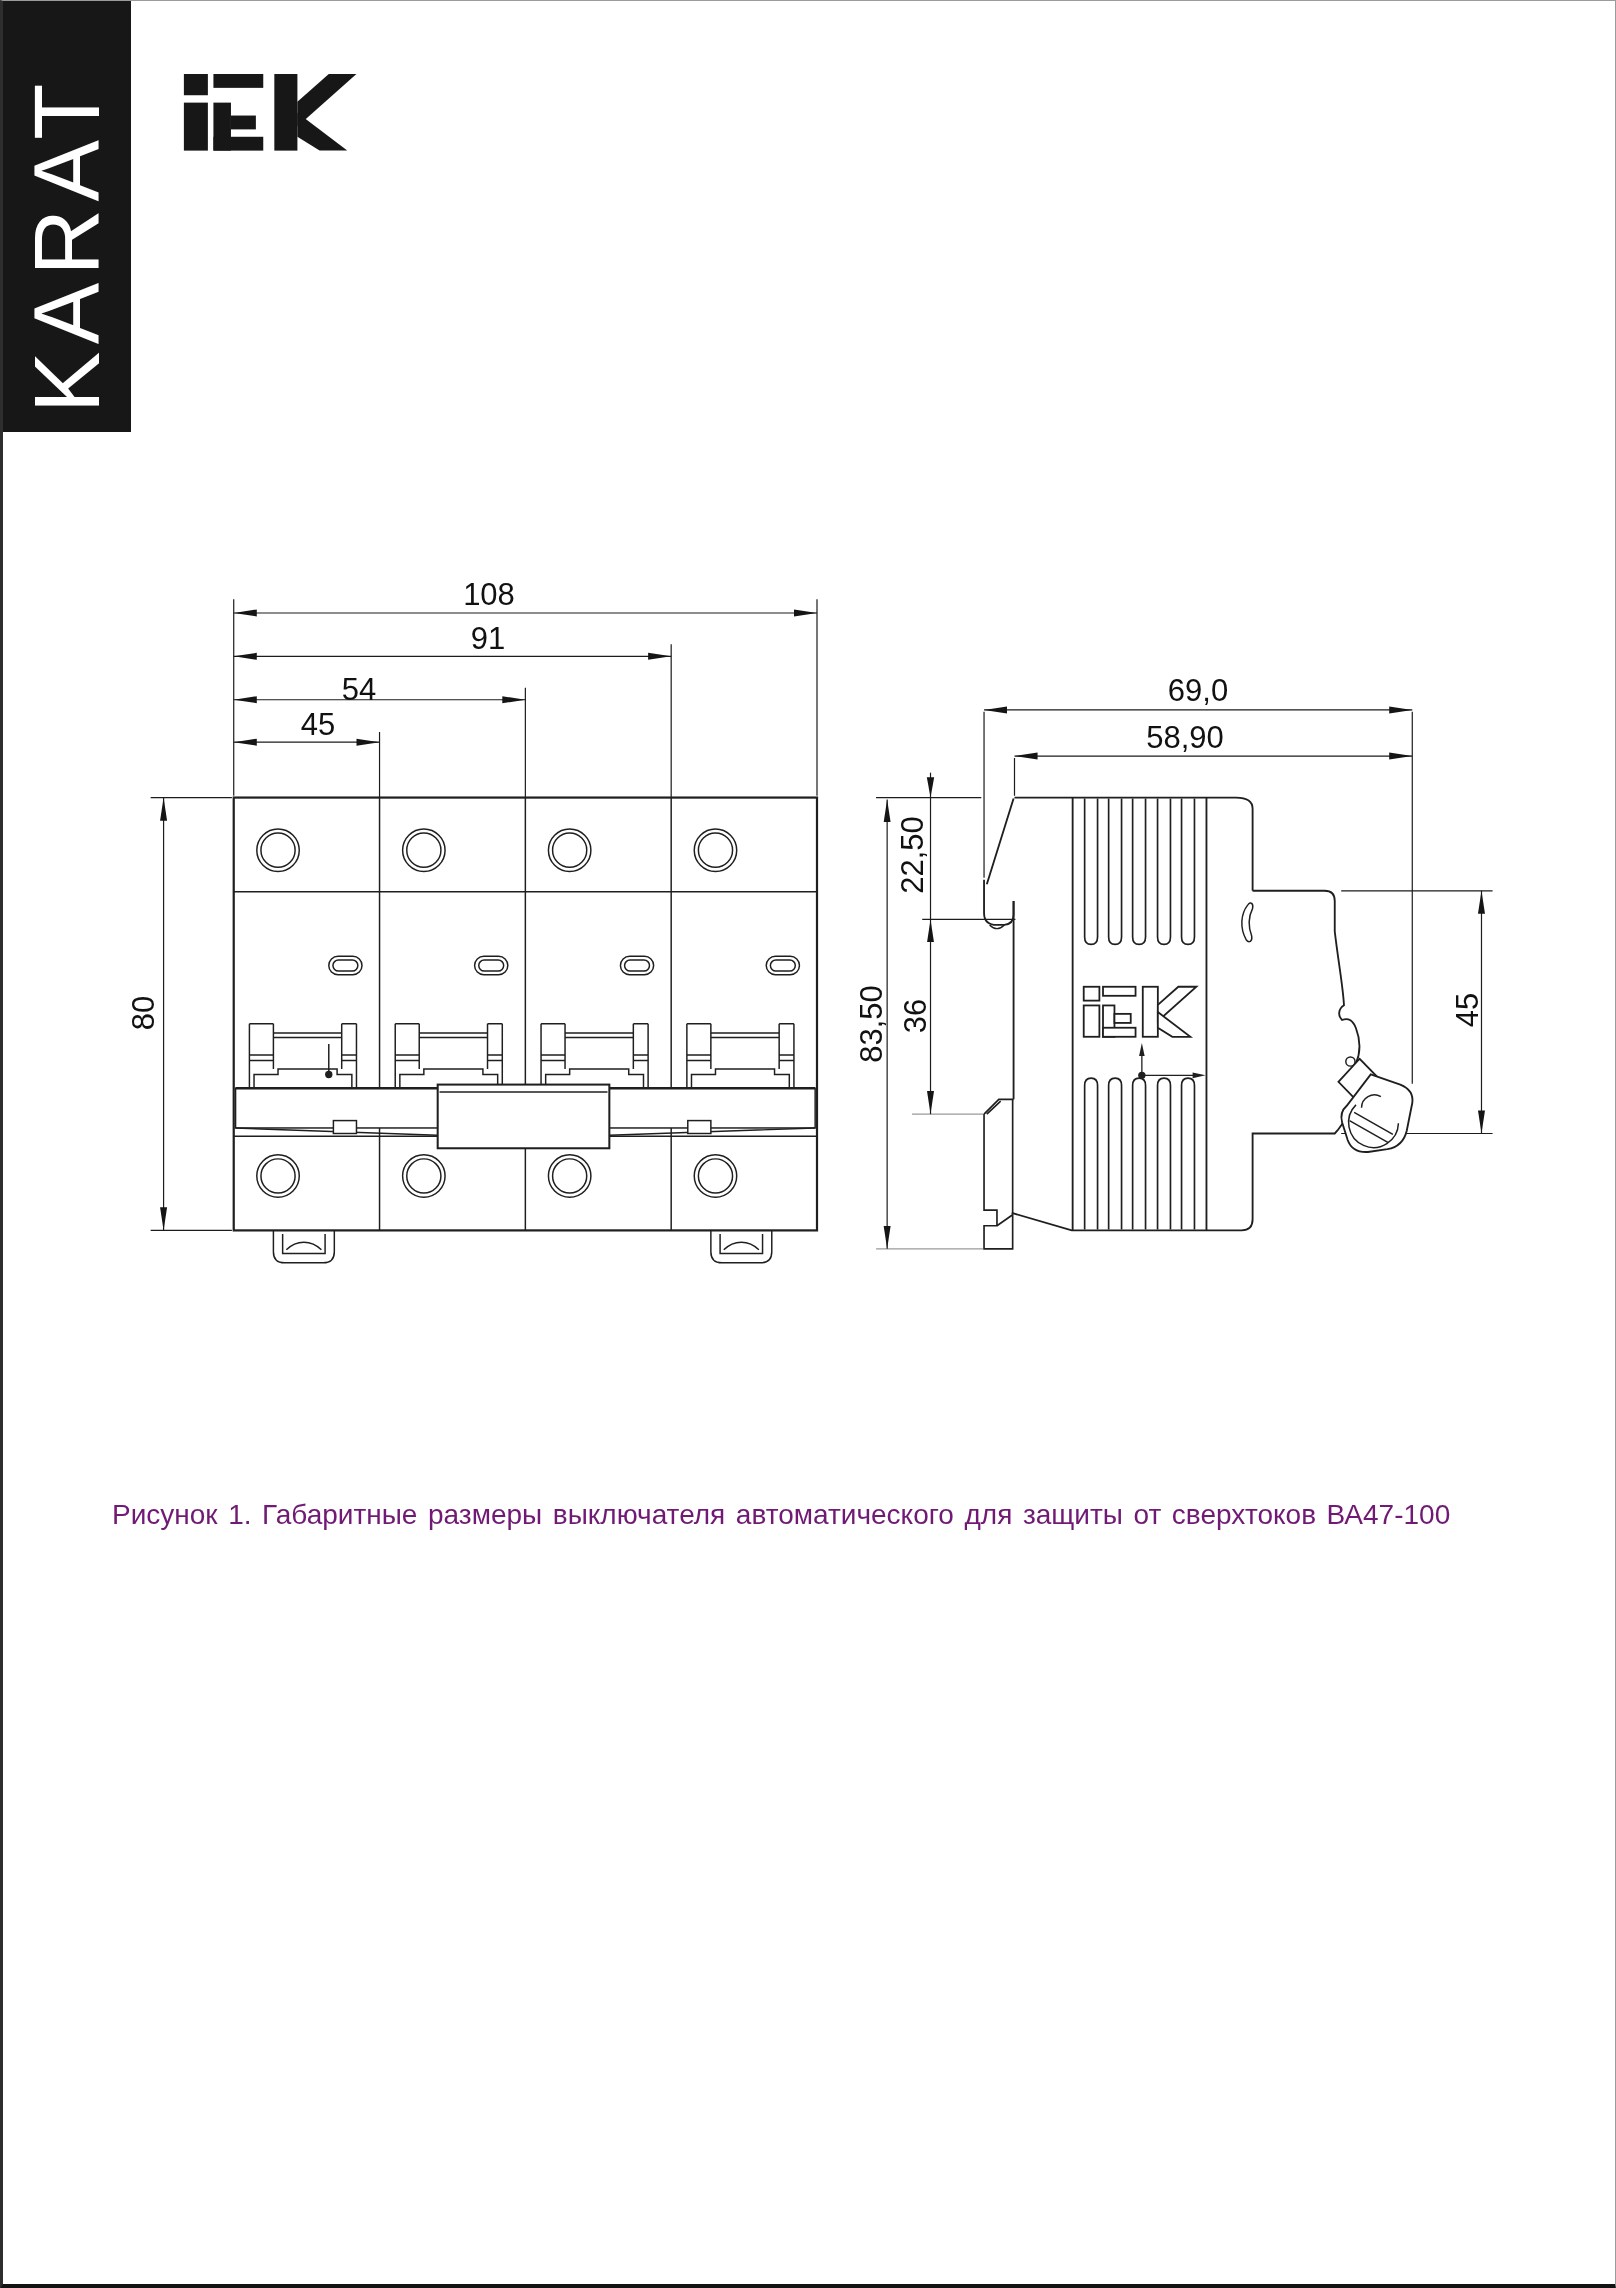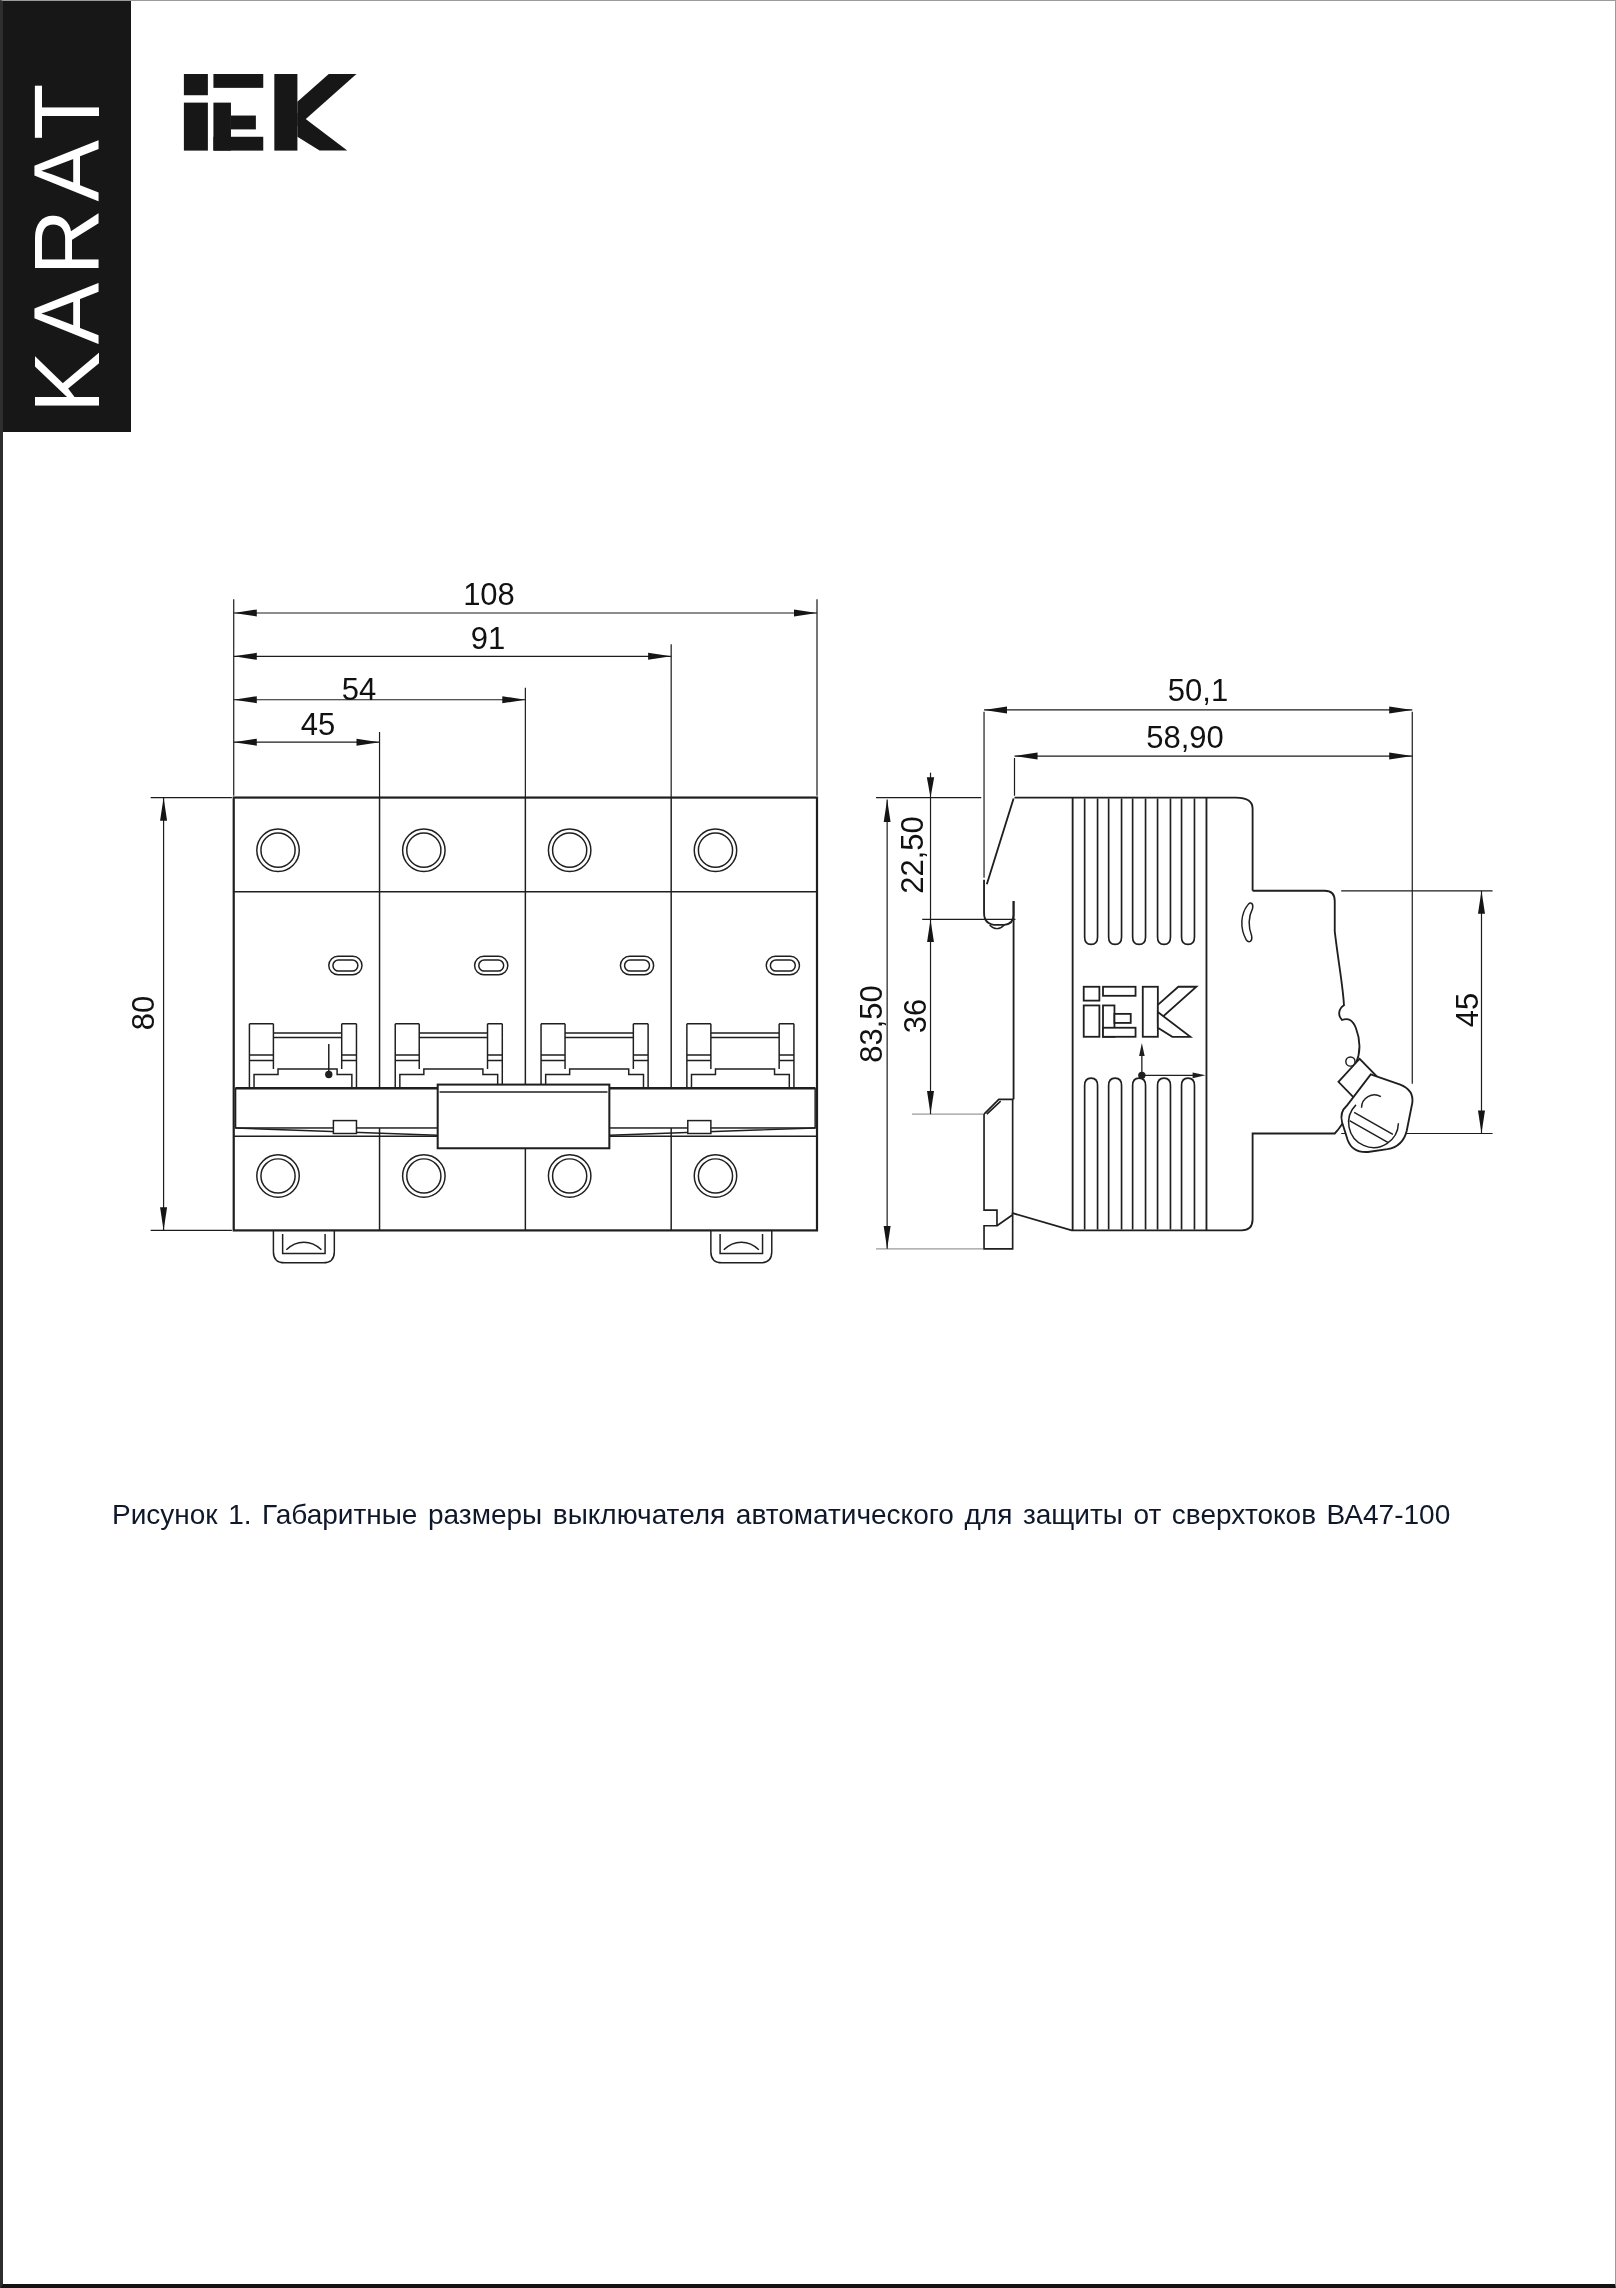--- a/index.html
+++ b/index.html
@@ -31,21 +31,21 @@
   .dim{
     position:absolute;
     font-size:31px;line-height:1;
     color:#111;
     white-space:nowrap;
     transform:translate(-50%,-50%);
   }
   .dim.rot{transform:translate(-50%,-50%) rotate(-90deg);}
   .caption{
     position:absolute;left:109px;top:1497px;
-    font-size:28px;line-height:1.2;color:#0f172a;
+    font-size:28px;line-height:1.2;color:#701a75;
     word-spacing:2.8px;
     white-space:nowrap;
   }
 </style>
 </head>
 <body>
 
 <div class="page">
 
   <div class="banner">
@@ -238,21 +238,21 @@
       </g>
     </g>
   </svg>
 
   <div class="dim" style="left:486px;top:593px">108</div>
   <div class="dim" style="left:485px;top:637px">91</div>
   <div class="dim" style="left:356px;top:688px">54</div>
   <div class="dim" style="left:315px;top:723px">45</div>
   <div class="dim rot" style="left:140px;top:1012px">80</div>
 
-  <div class="dim" style="left:1195px;top:689px">50,1</div>
+  <div class="dim" style="left:1195px;top:689px">69,0</div>
   <div class="dim" style="left:1182px;top:736px">58,90</div>
   <div class="dim rot" style="left:868px;top:1023px">83,50</div>
   <div class="dim rot" style="left:909px;top:854px">22,50</div>
   <div class="dim rot" style="left:912px;top:1015px">36</div>
   <div class="dim rot" style="left:1464px;top:1009px">45</div>
 
   <div class="caption">Рисунок 1. Габаритные размеры выключателя автоматического для защиты от сверхтоков ВА47-100</div>
 
 </div>
 

